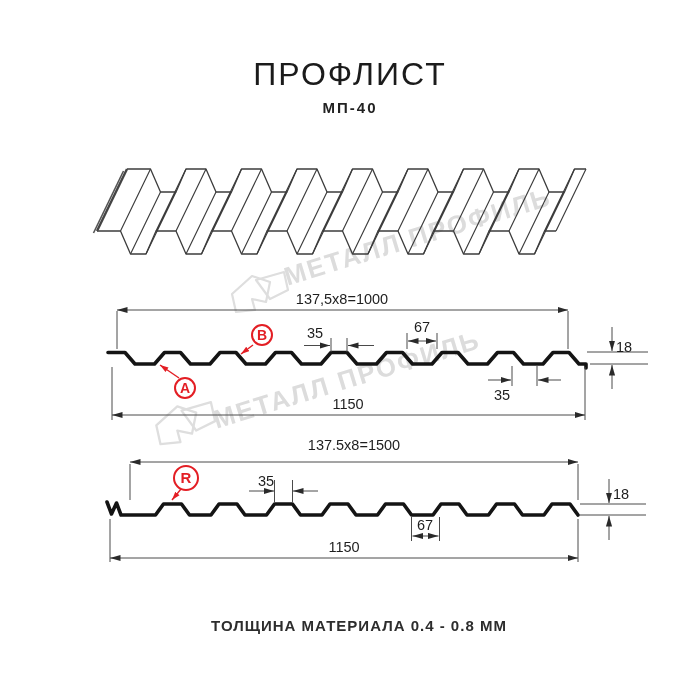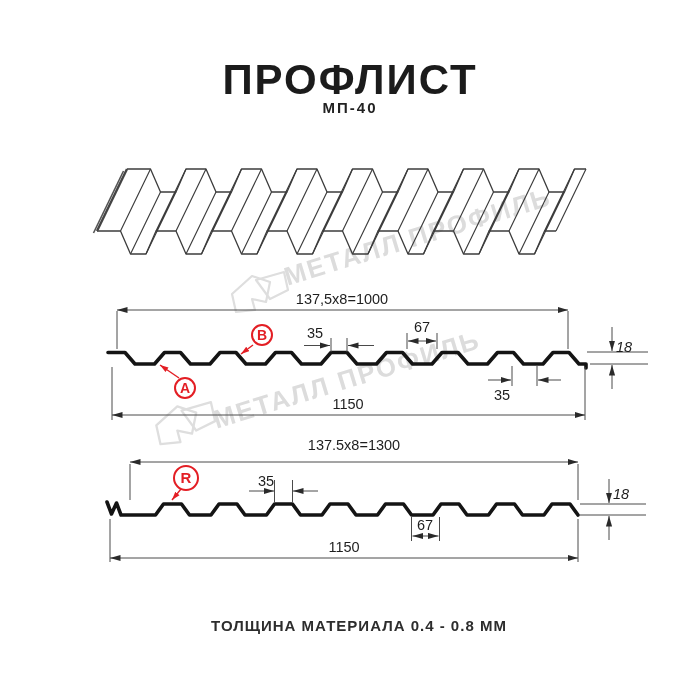--- a/index.html
+++ b/index.html
@@ -3,34 +3,34 @@
 <meta charset="utf-8">
 <style>
   html,body{margin:0;padding:0;background:#fff;}
   .canvas{
     position:relative;width:700px;height:700px;background:#ffffff;overflow:hidden;
     font-family:"Liberation Sans", sans-serif;
   }
   .abs{position:absolute;}
   .title{
     left:0;top:56px;width:700px;text-align:center;
-    font-size:42px;font-weight:700;letter-spacing:2px;color:#1b1b1b;
+    font-size:32px;font-weight:400;letter-spacing:2px;color:#1b1b1b;
   }
   .subtitle{
     left:0;top:99px;width:700px;text-align:center;
     font-size:15px;font-weight:600;letter-spacing:2px;color:#222;
   }
   .footer{
     left:0;top:617px;width:700px;text-align:center;
     font-size:15px;font-weight:600;letter-spacing:1px;color:#2d2d2d;padding-left:9px;
   }
   .dim{
     font-size:14.5px;color:#1e1e1e;text-align:center;line-height:15px;
   }
-  .dim.left{text-align:left;font-style:italic;}
+  .dim.left{text-align:left;}
   .badge{
     box-sizing:border-box;border:2px solid #e31e24;border-radius:50%;
     color:#e31e24;font-weight:700;font-size:14px;line-height:18px;text-align:center;
     width:22px;height:22px;background:transparent;
   }
   .badge.big{width:26px;height:26px;line-height:22px;font-size:15px;}
   .wm{
     color:#dcdcdc;font-weight:700;font-size:26px;letter-spacing:2px;white-space:nowrap;
     transform:rotate(-17deg);transform-origin:left center;user-select:none;
   }
@@ -138,21 +138,21 @@
   <div class="abs title">ПРОФЛИСТ</div>
   <div class="abs subtitle">МП-40</div>
 
   <div class="abs dim" style="left:242px;top:292px;width:200px;">137,5x8=1000</div>
   <div class="abs dim" style="left:299px;top:326px;width:32px;">35</div>
   <div class="abs dim" style="left:406px;top:320px;width:32px;">67</div>
   <div class="abs dim left" style="left:616px;top:340px;width:28px;">18</div>
   <div class="abs dim" style="left:486px;top:388px;width:32px;">35</div>
   <div class="abs dim" style="left:292px;top:397px;width:112px;">1150</div>
 
-  <div class="abs dim" style="left:254px;top:438px;width:200px;">137.5x8=1300</div>
+  <div class="abs dim" style="left:254px;top:438px;width:200px;">137.5x8=1500</div>
   <div class="abs dim" style="left:250px;top:474px;width:32px;">35</div>
   <div class="abs dim" style="left:409px;top:518px;width:32px;">67</div>
   <div class="abs dim left" style="left:613px;top:487px;width:28px;">18</div>
   <div class="abs dim" style="left:288px;top:540px;width:112px;">1150</div>
 
   <div class="abs badge" style="left:174px;top:377px;">A</div>
   <div class="abs badge" style="left:251px;top:324px;">B</div>
   <div class="abs badge big" style="left:173px;top:465px;">R</div>
 
   <div class="abs footer">ТОЛЩИНА МАТЕРИАЛА 0.4 - 0.8 ММ</div>

